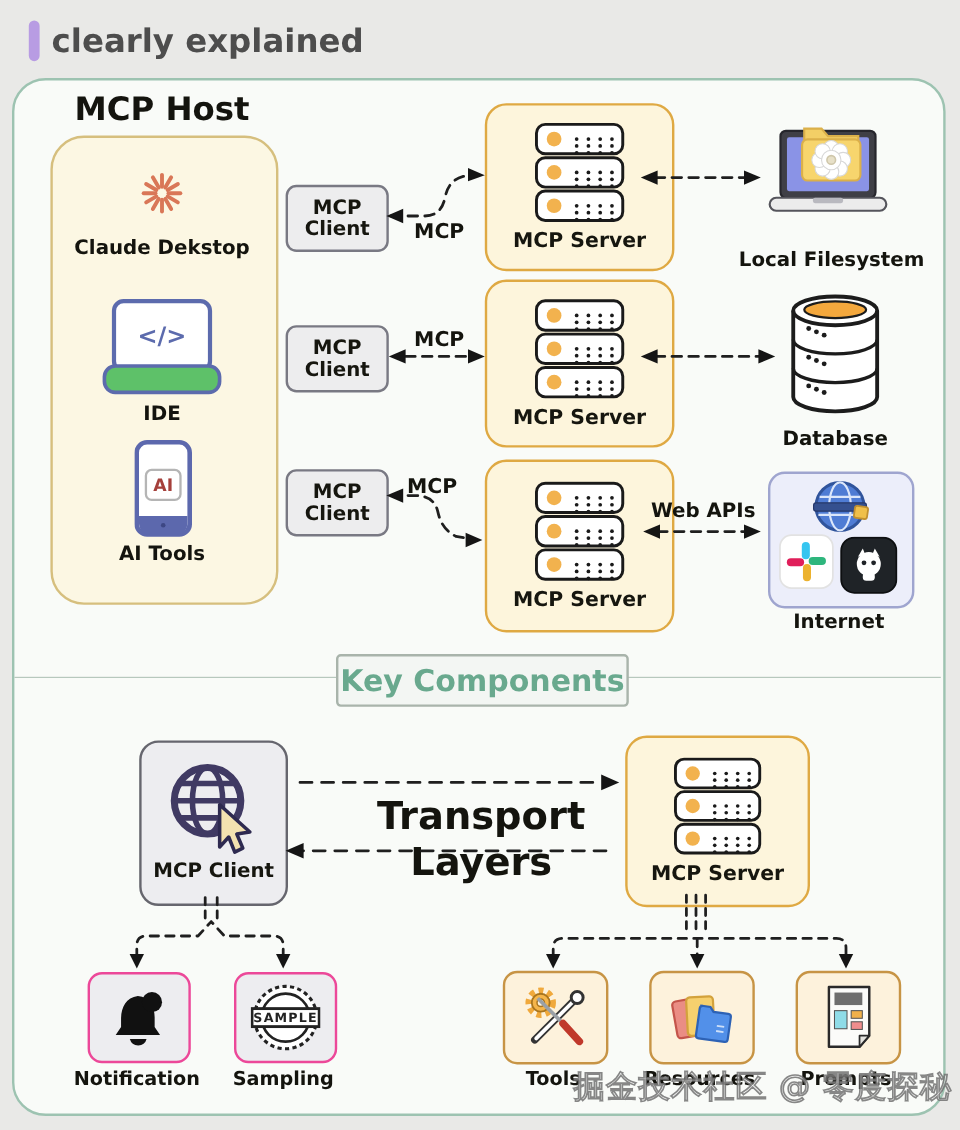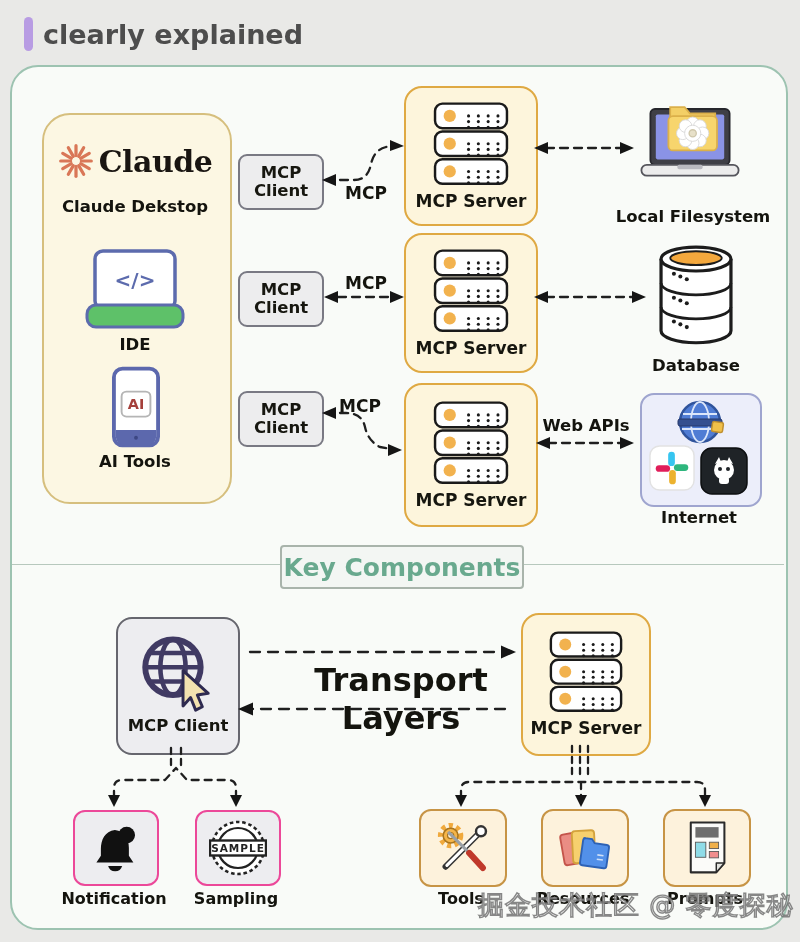--- a/index.html
+++ b/index.html
@@ -10,21 +10,21 @@
          border:2.5px solid #9dc3b1;border-radius:28px}
   .lbl{position:absolute;font-weight:700;text-align:center;color:#14140e}
   .title-row{position:absolute;left:24px;top:9px;height:50px;display:flex;align-items:center;gap:10px}
   .accent-bar{width:9px;height:34px;border-radius:5px;background:#b89ce3}
   .hl-pill{background:#e2e7e1;border-radius:20px;padding:5px 14px;font-size:27px;font-weight:700;color:#7dab96;white-space:nowrap}
   .title-rest{font-size:27px;font-weight:700;color:#4d4d4d;white-space:nowrap}
   .host-box{background:#fcf7e3;border:2px solid #d6bf7e;border-radius:28px}
   .client-box{background:#ededee;border:2px solid #797983;border-radius:9px;display:flex;align-items:center;
               justify-content:center;font-weight:700;font-size:16.5px;line-height:1.12;text-align:center}
   .server-box{background:#fdf5dc;border:2.5px solid #dfa943;border-radius:18px;display:flex;flex-direction:column;
-              align-items:center;justify-content:center;gap:4px;padding:6px 4px}
+              align-items:center;justify-content:center;gap:4px;padding:6px 16px}
   .server-label{font-weight:700;font-size:17px;white-space:nowrap}
   .net-box{background:#eceefa;border:2px solid #9fa5cf;border-radius:14px}
   .comp-gray{background:#ededf0;border:2px solid #ec4899;border-radius:12px;display:flex;align-items:center;justify-content:center}
   .comp-orange{background:#fdf2dc;border:2.5px solid #c79445;border-radius:12px;display:flex;align-items:center;justify-content:center}
   .kc-pill{background:#f3f6f3;border:2px solid #a9b4ab;border-radius:4px;display:flex;align-items:center;
            justify-content:center;font-size:25px;font-weight:700;color:#69a98e}
   .divider{border-top:1.5px solid #b7c8bd}
   .dash{stroke:#1f1f1f;stroke-width:2.3;fill:none;stroke-dasharray:8 6;stroke-linecap:round;stroke-linejoin:round}
   .bundle{stroke:#1f1f1f;stroke-width:2.3;fill:none;stroke-dasharray:6 5;stroke-linecap:round}
   .head{fill:#151515;stroke:none}
@@ -75,40 +75,40 @@
     <span class="accent-bar"></span>
     <span class="title-rest">clearly explained</span>
 
   </div>
 
   <div class="abs outer"></div>
 
   <div class="abs divider" style="left:12px;top:564px;width:772px;height:0"></div>
   <div class="abs kc-pill" style="left:280px;top:545px;width:240px;height:40px">Key Components</div>
 
+  <div class="lbl" style="left:60px;top:76px;width:150px;font-size:27px">MCP Host</div>
   <div class="abs host-box" style="left:42px;top:113px;width:186px;height:387px"></div>
 
   <div class="abs" style="left:56px;top:136px;width:158px;height:50px;display:flex;align-items:center;justify-content:center;gap:5px">
     <svg width="36" height="36" viewBox="0 0 40 40">
       <g stroke="#d97757" stroke-width="3.6" stroke-linecap="round">
         <line x1="26" y1="20" x2="37" y2="20"></line>
           <line x1="25.2" y1="23" x2="34.7" y2="28.5"></line>
         <line x1="23" y1="25.2" x2="28.5" y2="34.7"></line>
           <line x1="20" y1="26" x2="20" y2="37"></line>
         <line x1="17" y1="25.2" x2="11.5" y2="34.7"></line>
           <line x1="14.8" y1="23" x2="5.3" y2="28.5"></line>
         <line x1="14" y1="20" x2="3" y2="20"></line>
           <line x1="14.8" y1="17" x2="5.3" y2="11.5"></line>
         <line x1="17" y1="14.8" x2="11.5" y2="5.3"></line>
           <line x1="20" y1="14" x2="20" y2="3"></line>
         <line x1="23" y1="14.8" x2="28.5" y2="5.3"></line>
           <line x1="25.2" y1="17" x2="34.7" y2="11.5"></line>
       </g>
     </svg>
-    <span class="claude-word">Claude</span>
   </div>
   <div class="lbl" style="left:42px;top:197px;width:186px;font-size:16.5px">Claude Dekstop</div>
 
   <svg class="abs" style="left:85px;top:249px" width="100" height="84" viewBox="0 0 100 84">
     <rect x="10" y="2" width="80" height="58" rx="8" fill="#fff" stroke="#5c6bad" stroke-width="3.5"></rect>
     <text x="50" y="38" text-anchor="middle" font-size="20" font-weight="bold" fill="#5c6bad">&lt;/&gt;</text>
     <rect x="2" y="56" width="96" height="22" rx="9" fill="#5ec169" stroke="#5c6bad" stroke-width="3"></rect>
   </svg>
   <div class="lbl" style="left:42px;top:335px;width:186px;font-size:16.5px">IDE</div>
 

